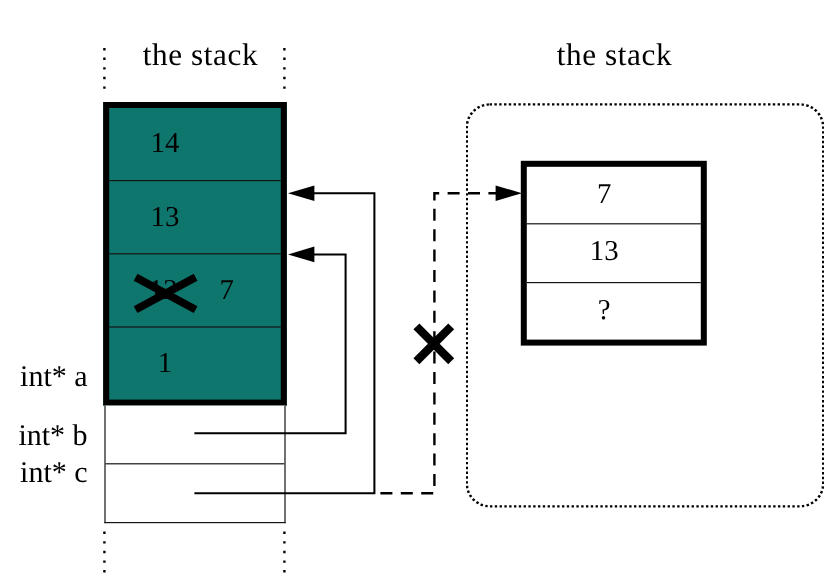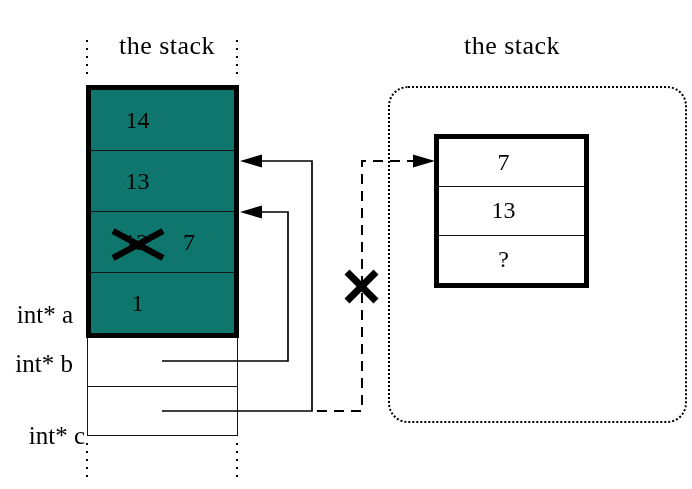--- a/index.html
+++ b/index.html
@@ -36,21 +36,21 @@
   }
   .lrow { flex:1; }
   .lrow + .lrow { border-top:1.6px solid #151515; }
 
   .ptr-label {
     position:absolute; left:0; width:73px; text-align:right;
     font-size:25px; line-height:26px; white-space:pre;
   }
   .label-a { top:302px; }
   .label-b { top:351px; }
-  .label-c { top:423px;margin-left:12px; }
+  .label-c { top:382px; }
 
   .heap-region {
     position:absolute; left:388px; top:86px; width:299px; height:337px;
     box-sizing:border-box; border:2px dotted #000; border-radius:20px;
   }
   .heap-box {
     position:absolute; left:434px; top:134px; width:155px; height:154px;
     box-sizing:border-box; border:5px solid #000; background:#fff;
     display:flex; flex-direction:column;
   }

